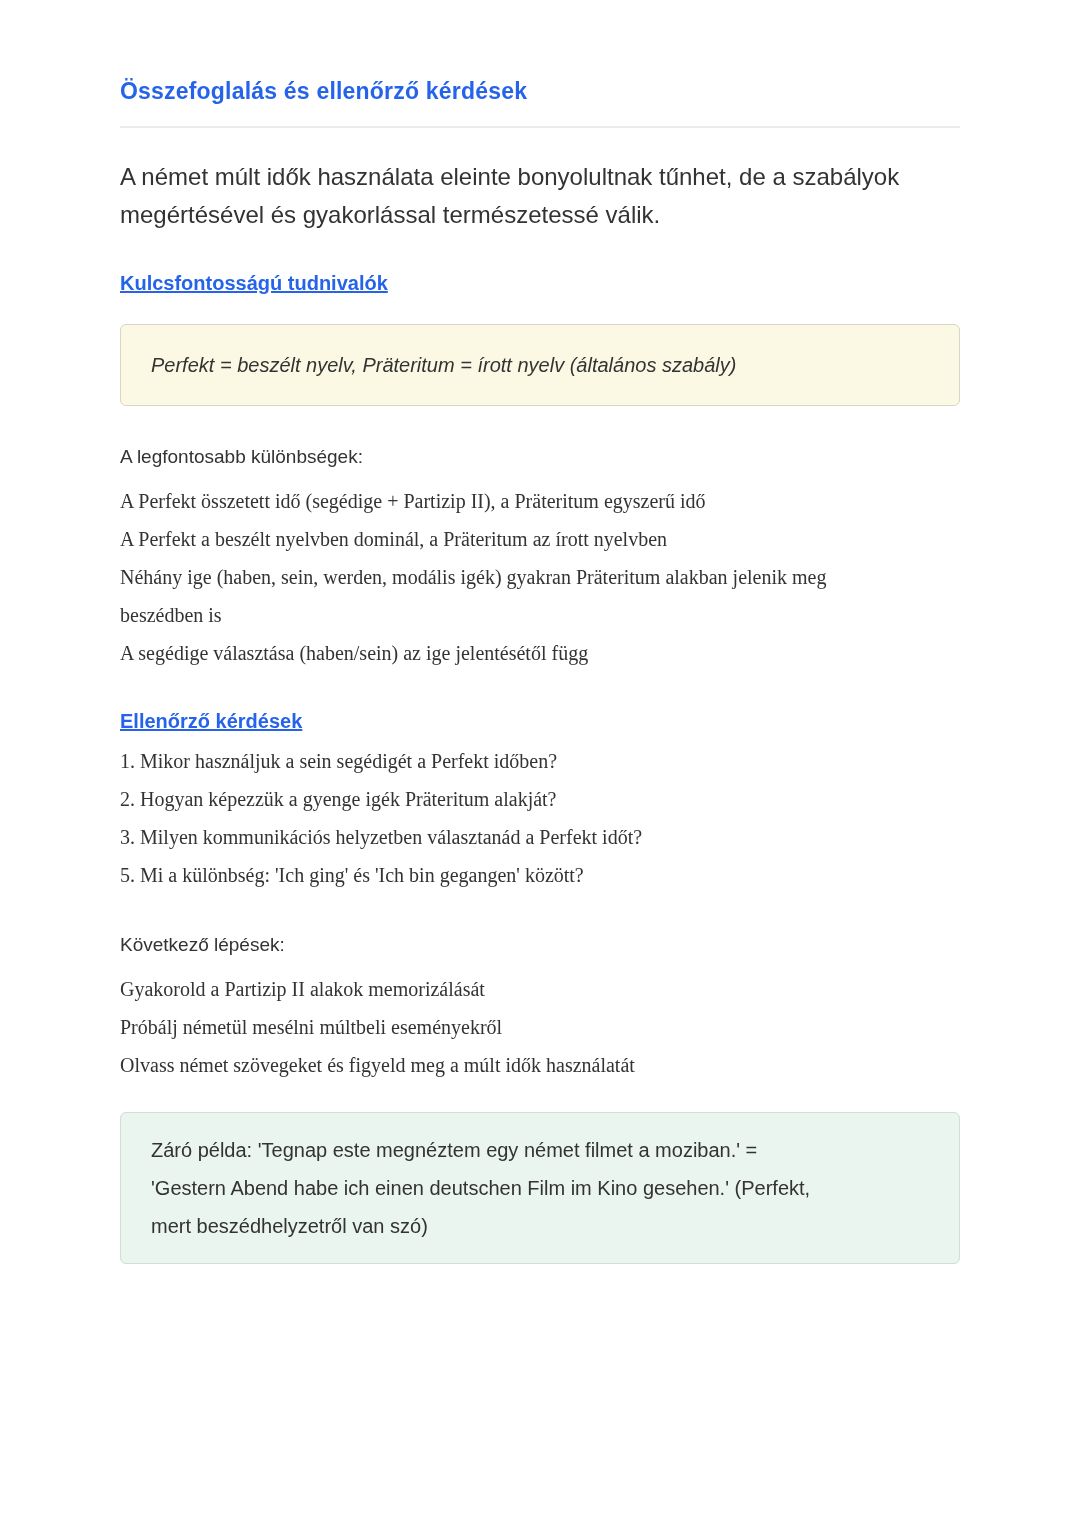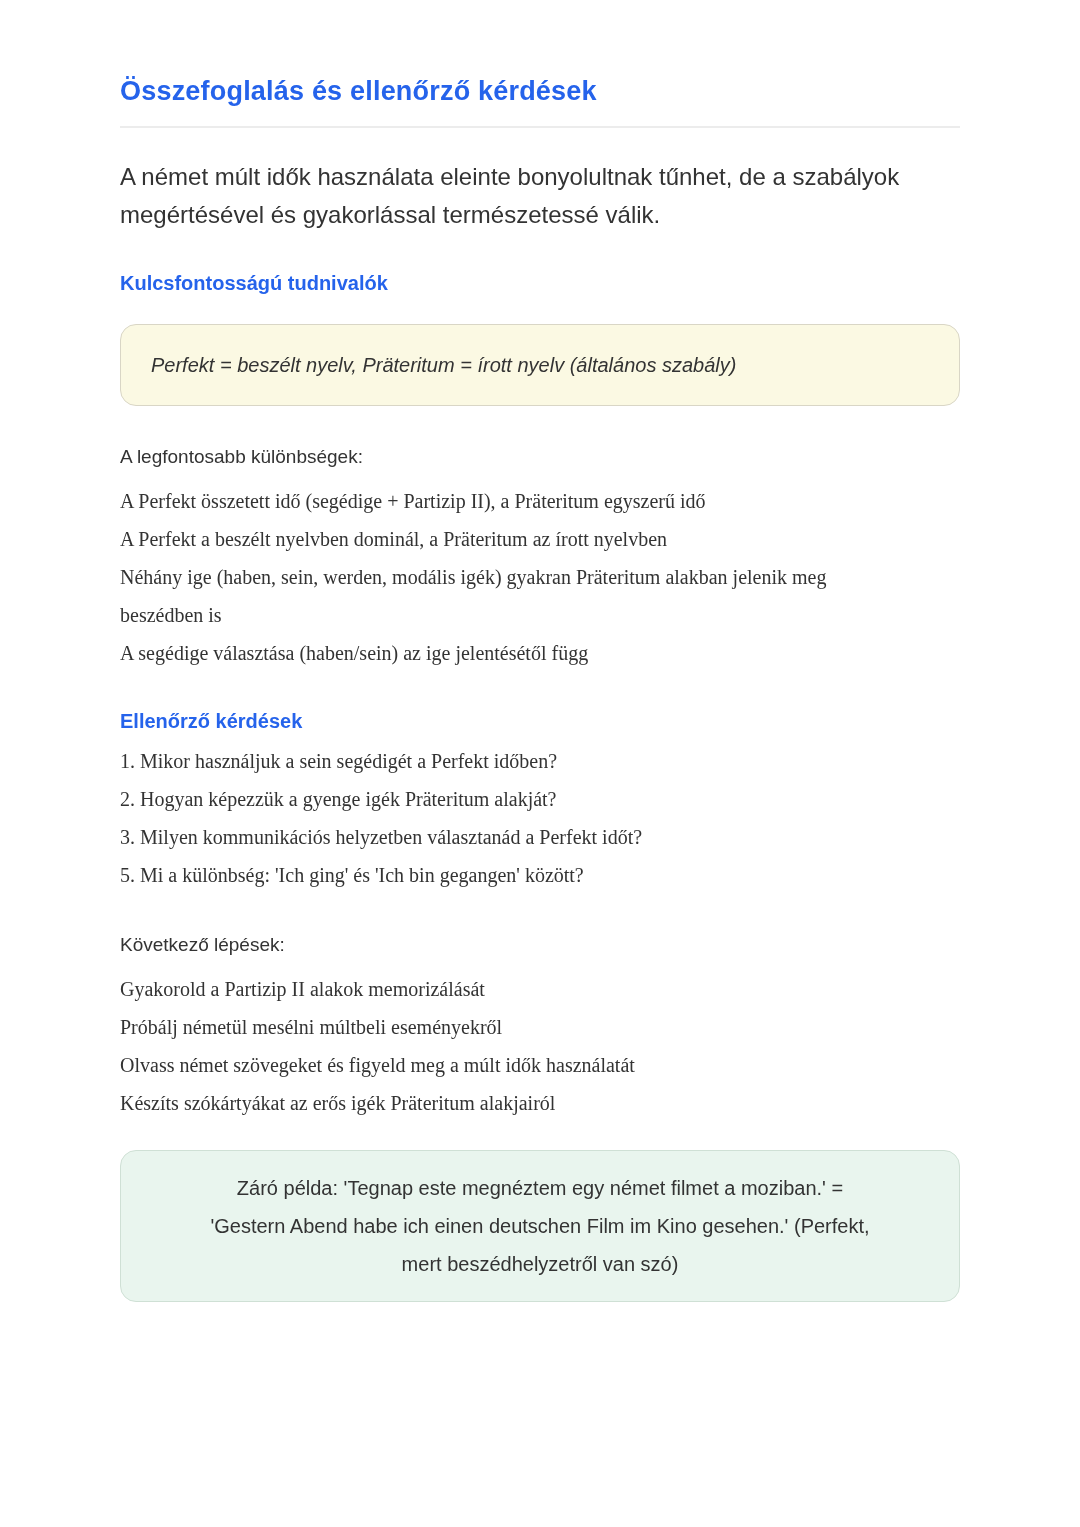--- a/index.html
+++ b/index.html
@@ -19,21 +19,21 @@
     font-family: "Liberation Sans", "DejaVu Sans", sans-serif;
   }
   body { height: 1527px; overflow: hidden; }
   .page {
     width: 840px;
     margin-left: 120px;
     color: var(--body-text);
   }
   .page-title {
     margin-top: 72px;
-    font-size: 27px;
+    font-size: 23px;
     line-height: 38px;
     font-weight: 700;
     color: var(--heading-blue);
     letter-spacing: 0.2px;
   }
   .divider {
     margin-top: 16px;
     height: 2px;
     background: var(--divider);
     border: none;
@@ -44,56 +44,56 @@
     font-size: 24px;
     line-height: 38px;
     color: var(--body-text);
   }
   .sub-heading {
     margin-top: 34px;
     font-size: 20px;
     line-height: 30px;
     font-weight: 700;
     color: var(--heading-blue);
+    text-decoration: underline;
   }
   .lead {
     margin-top: 32px;
     max-width: 780px;
     font-size: 19px;
     line-height: 38px;
   }
   .lines {
     margin-top: 6px;
     max-width: 780px;
     font-family: Liberation Serif, serif;
   }
   .line {
     font-size: 20px;
     line-height: 38px;
   }
   .callout {
     width: 100%;
-    border-radius: 16px;
+    border-radius: 6px;
     border: 1px solid;
     font-size: 20px;
     line-height: 38px;
   }
   .callout-yellow {
     margin-top: 26px;
     background: var(--callout-yellow-bg);
     border-color: var(--callout-yellow-border);
     padding: 21px 30px;
   }
   .callout-yellow .callout-text { font-style: italic; }
   .callout-green {
     margin-top: 28px;
     background: var(--callout-green-bg);
     border-color: var(--callout-green-border);
     padding: 18px 30px;
-    text-align: center;
   }
   .callout-green .callout-text { white-space: pre-line; }
 </style>
 </head>
 <body>
 
 <main class="page">
 
   <h1 class="page-title">Összefoglalás és ellenőrző kérdések</h1>
 
@@ -124,21 +124,20 @@
       <div class="line">3. Milyen kommunikációs helyzetben választanád a Perfekt időt?</div>
       <div class="line">5. Mi a különbség: 'Ich ging' és 'Ich bin gegangen' között?</div>
     </div>
 
   <p class="lead">Következő lépések:</p>
 
   <div class="lines">
       <div class="line">Gyakorold a Partizip II alakok memorizálását</div>
       <div class="line">Próbálj németül mesélni múltbeli eseményekről</div>
       <div class="line">Olvass német szövegeket és figyeld meg a múlt idők használatát</div>
-      <div class="line">Készíts szókártyákat az erős igék Präteritum alakjairól</div>
     </div>
 
   <div class="callout callout-green">
     <p class="callout-text">Záró példa: 'Tegnap este megnéztem egy német filmet a moziban.' =
 'Gestern Abend habe ich einen deutschen Film im Kino gesehen.' (Perfekt,
 mert beszédhelyzetről van szó)</p>
   </div>
 
 </main>
 

